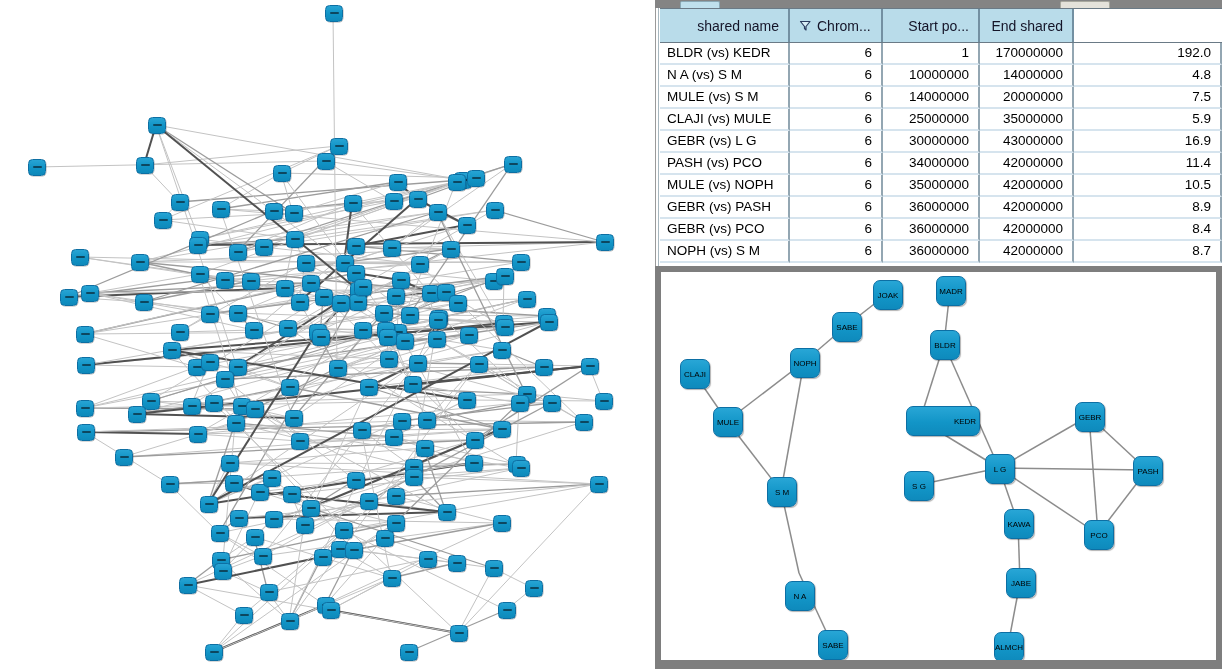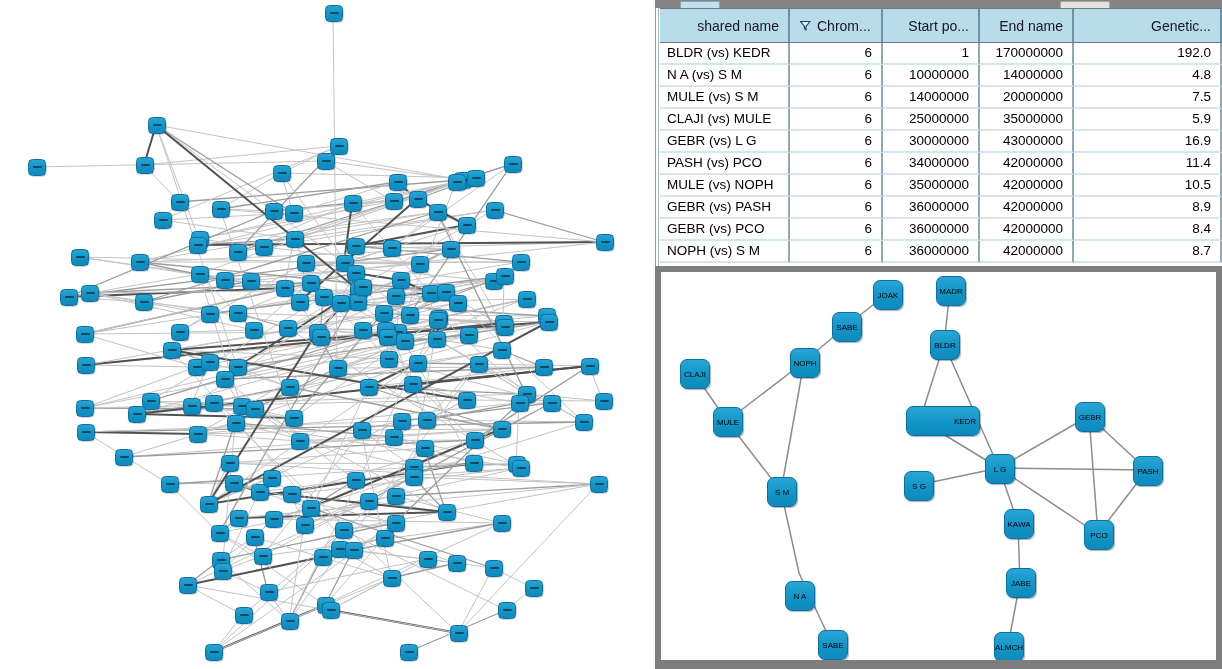--- a/index.html
+++ b/index.html
@@ -654,22 +654,21 @@
     <div class="gtable">
       <div class="thead" id="thead">
           <div class="th">shared name</div>
           <div class="th filter">
             <svg width="13" height="13" viewBox="0 0 13 13">
               <path d="M1.5 2.5 L11 2.5 L7 7.5 L7 11 L5.5 9.5 L5.5 7.5 Z" fill="#d9eef6" stroke="#2a3b5e" stroke-width="1.2" stroke-linejoin="round"></path>
             </svg>
             <span>Chrom...</span>
           </div>
           <div class="th">Start po...</div>
-          <div class="th">End name</div>
-          <div class="th">Genetic...</div>
+          <div class="th">End shared</div>
         </div>
       <div id="tbody">
           <div class="trow">
             <div class="td name">BLDR (vs) KEDR</div>
             <div class="td">6</div>
             <div class="td">1</div>
             <div class="td">170000000</div>
             <div class="td">192.0</div>
           </div>
           <div class="trow">

